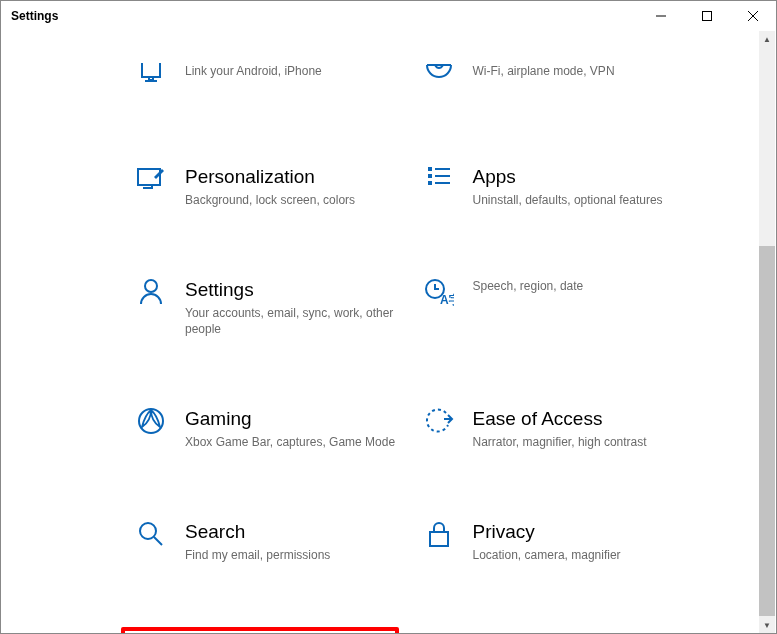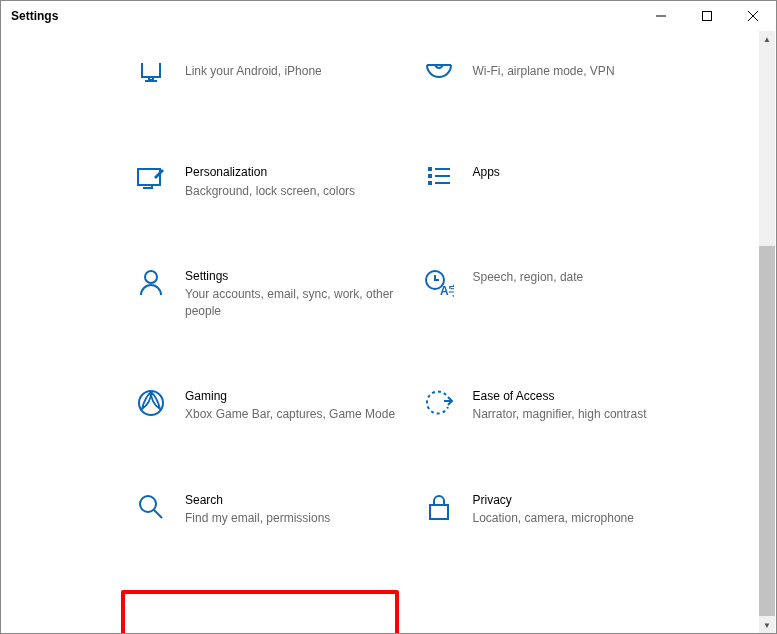--- a/index.html
+++ b/index.html
@@ -89,21 +89,21 @@
       width: 32px;
       height: 32px;
       flex: 0 0 32px;
       display: flex;
       align-items: flex-start;
       justify-content: center;
       color: #0a66b8;
     }
     .tile .txt { flex: 1; min-width: 0; }
     .tile .title {
-      font-size: 12px;
+      font-size: 19px;
       color: #000;
       line-height: 1.3;
       margin-bottom: 2px;
     }
     .tile .desc {
       font-size: 12px;
       color: #6a6a6a;
       line-height: 1.35;
     }
     .row1 { margin-top: -4px; }
@@ -190,20 +190,21 @@
       <div class="iconbox">
         <svg width="26" height="22" viewBox="0 0 26 22">
             <rect x="2" y="2" width="4" height="4" fill="#0a66b8"></rect>
             <rect x="2" y="9" width="4" height="4" fill="#0a66b8"></rect>
             <rect x="2" y="16" width="4" height="4" fill="#0a66b8"></rect>
             <path d="M9 4 H24 M9 11 H24 M9 18 H24" stroke="#0a66b8" stroke-width="2"></path>
           </svg>
       </div>
       <div class="txt">
         <div class="title">Apps</div>
+        <div class="desc">Uninstall, defaults, optional features</div>
       </div>
     </div>
 
     <div class="tile">
       <div class="iconbox">
         <svg width="26" height="28" viewBox="0 0 26 28">
             <circle cx="13" cy="8" r="6" fill="none" stroke="#0a66b8" stroke-width="2"></circle>
             <path d="M3 26 A10 10 0 0 1 23 26" fill="none" stroke="#0a66b8" stroke-width="2"></path>
           </svg>
       </div>
@@ -267,21 +268,21 @@
 
     <div class="tile">
       <div class="iconbox">
         <svg width="24" height="28" viewBox="0 0 24 28">
             <rect x="3" y="12" width="18" height="14" fill="none" stroke="#0a66b8" stroke-width="2"></rect>
             <path d="M7 12 V8 A5 5 0 0 1 17 8 V12" fill="none" stroke="#0a66b8" stroke-width="2"></path>
           </svg>
       </div>
       <div class="txt">
         <div class="title">Privacy</div>
-        <div class="desc">Location, camera, microphone</div>
+        <div class="desc">Location, camera, magnifier</div>
       </div>
     </div>
 
     <div class="tile highlight">
       
       
     </div>
 
     <div></div>
 

